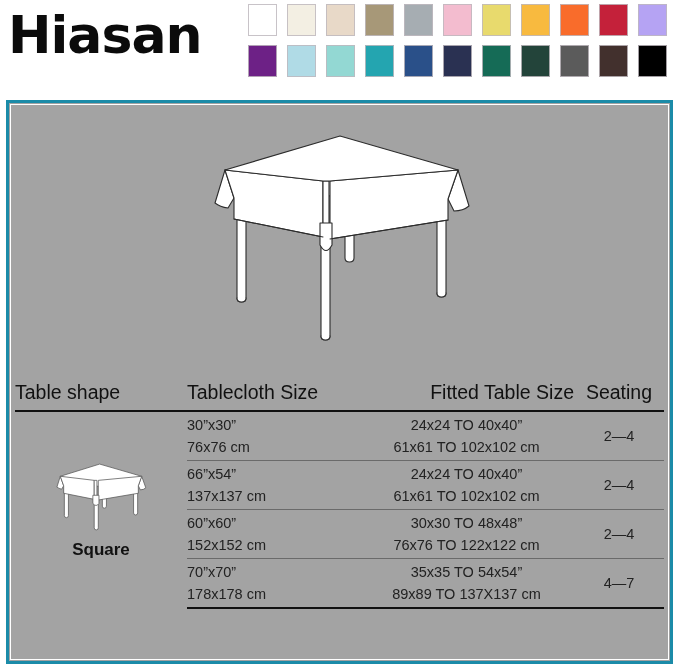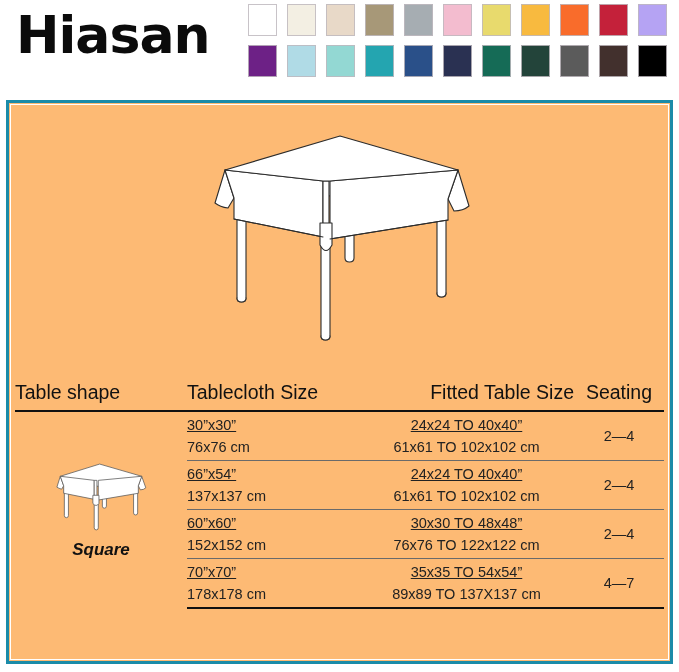--- a/index.html
+++ b/index.html
@@ -25,21 +25,20 @@
   #brand-logo {
     position: absolute;
     left: 8px;
     top: 4px;
     font-family: "DejaVu Sans", sans-serif;
     font-weight: 700;
     font-size: 52px;
     letter-spacing: -1px;
     color: #0b0b0b;
     line-height: 62px;
-    margin-left: 8px;
   }
   #swatch-grid {
     position: absolute;
     left: 248px;
     top: 4px;
     width: 424px;
   }
   .swatch-row {
     display: flex;
     gap: 10px;
@@ -54,21 +53,21 @@
 
   
   #content-frame {
     position: absolute;
     left: 6px;
     top: 100px;
     width: 667px;
     height: 564px;
     box-sizing: border-box;
     border: 3px solid #1b8ba8;
-    background: #fdba74;
+    background: #a3a3a3;
   }
   #content-frame::after{
     content:"";
     position:absolute;
     left:1px; top:1px; right:1px; bottom:1px;
     border:1px solid #ffffff;
     pointer-events:none;
   }
 
   
@@ -133,30 +132,29 @@
     text-align: center;
     font-size: 19px;
     color: #222;
     padding-right: 6px;
   }
   tr.last-row td.size-cell,
   tr.last-row td.fit-cell,
   tr.last-row td.seat-cell {
     border-bottom: 2.5px solid #111;
   }
-  .line1 { display:block;text-decoration:underline; }
+  .line1 { display:block; }
   .line2 { display:block; }
 
   .shape-label {
     font-family: "Liberation Sans", sans-serif;
     font-weight: 700;
     font-size: 17px;
     color: #111;
     margin-top: 4px;
-    font-style: italic;
   }
   .shape-icon { display:block; margin: 0 auto; }
 </style>
 </head>
 <body>
 
 <div id="brand-header">
 
   <div id="brand-logo">Hiasan</div>
 

